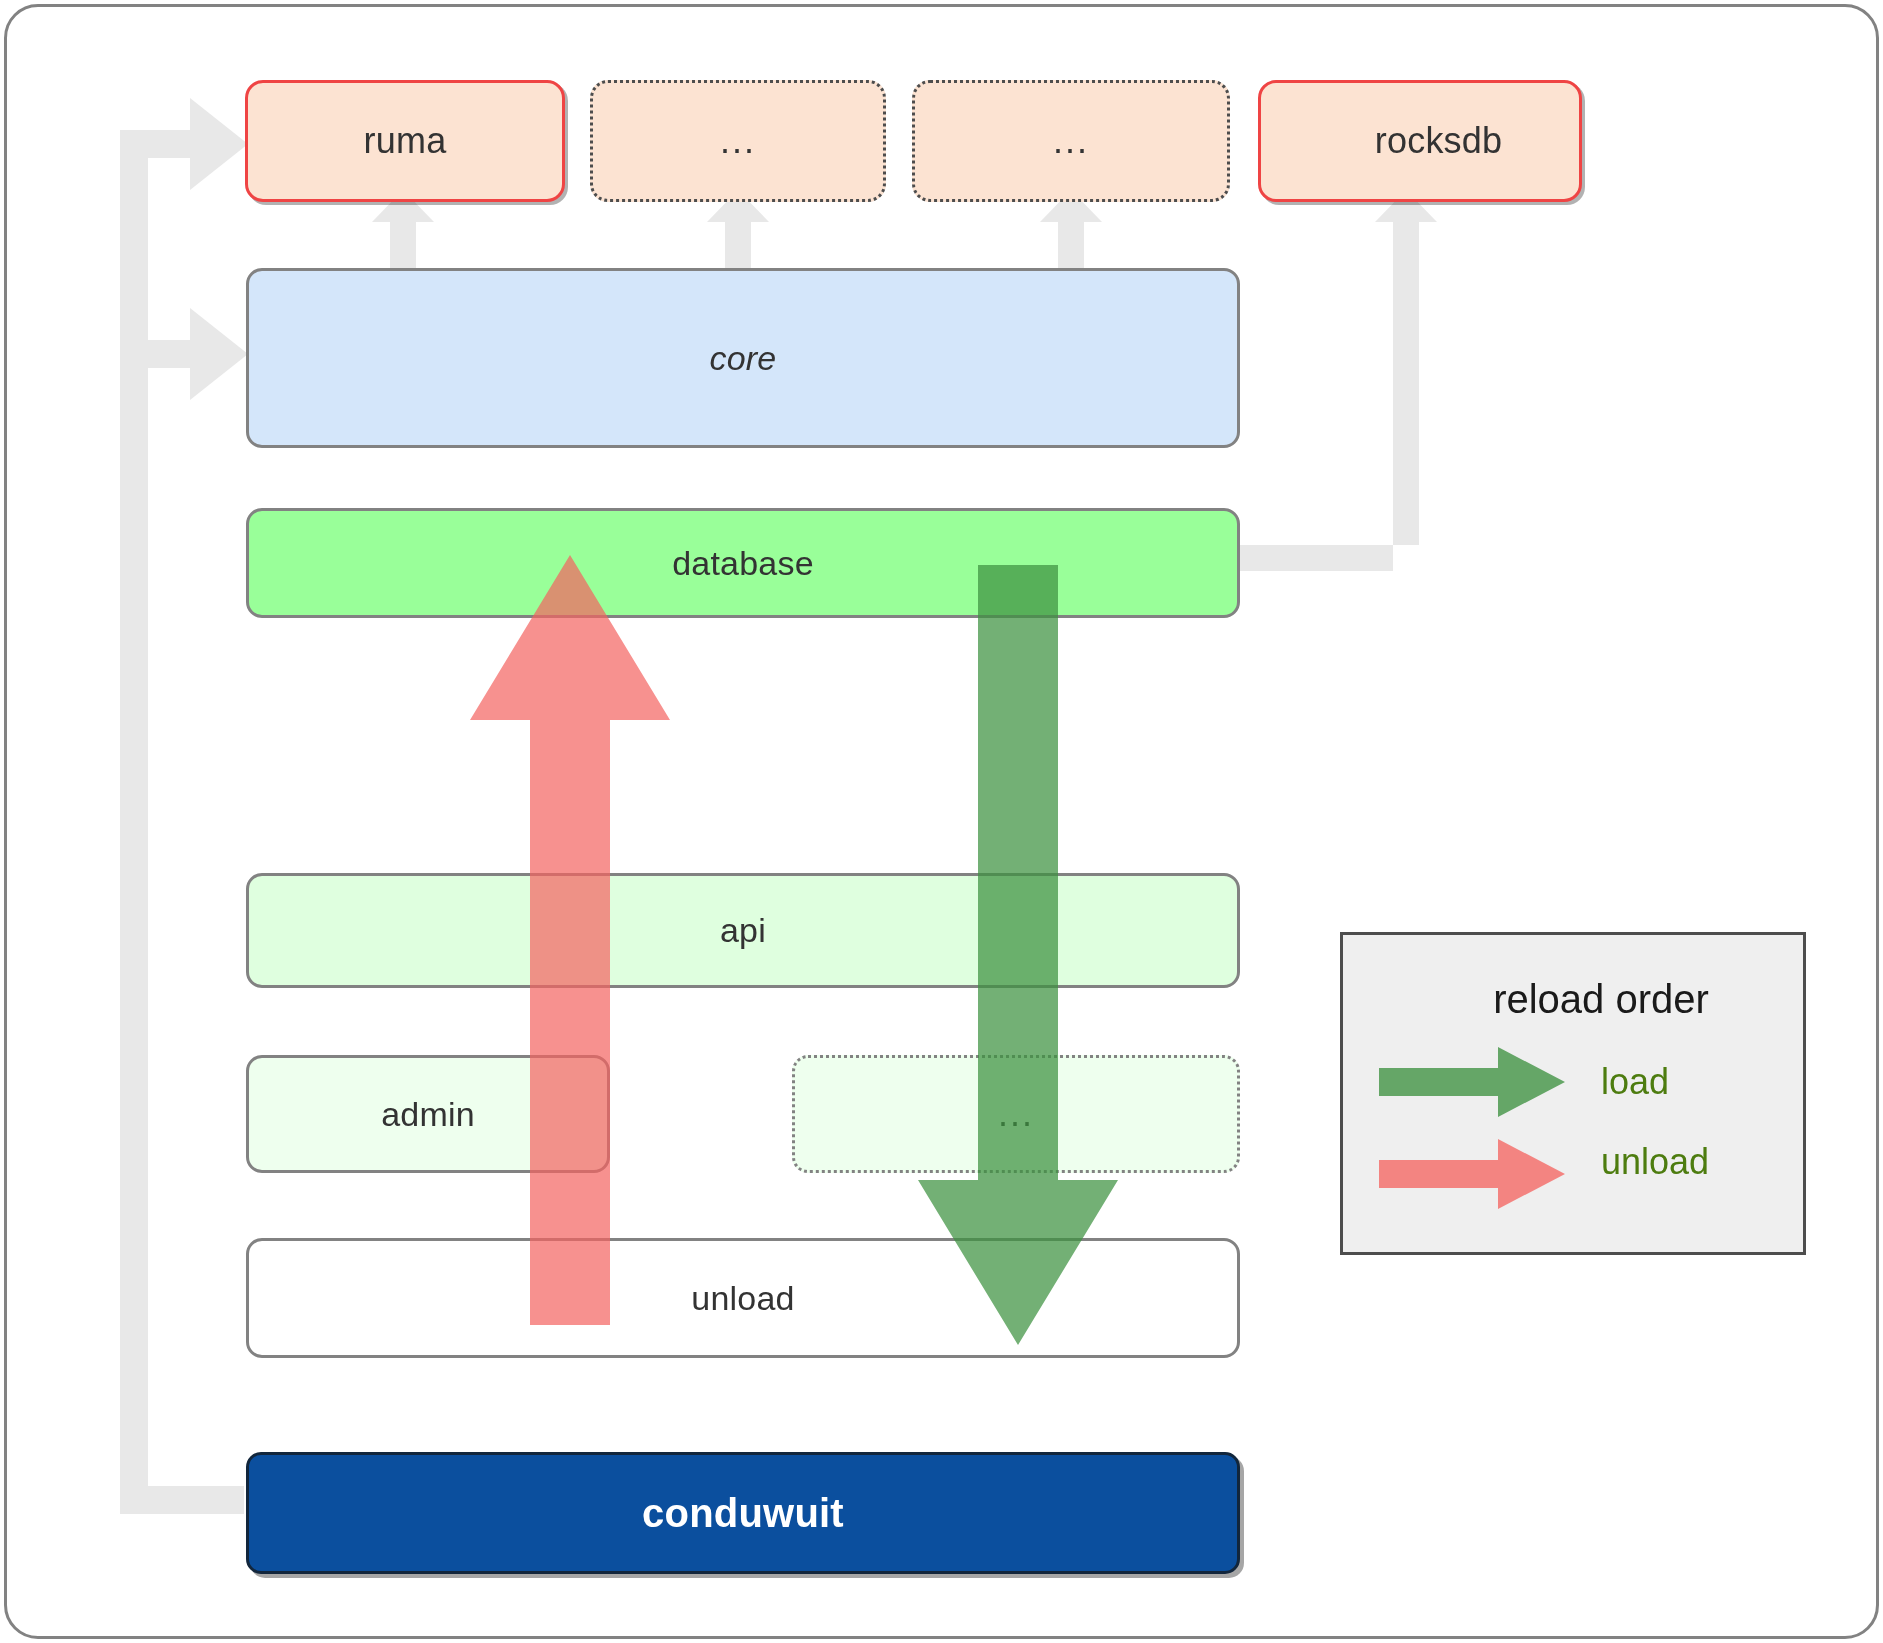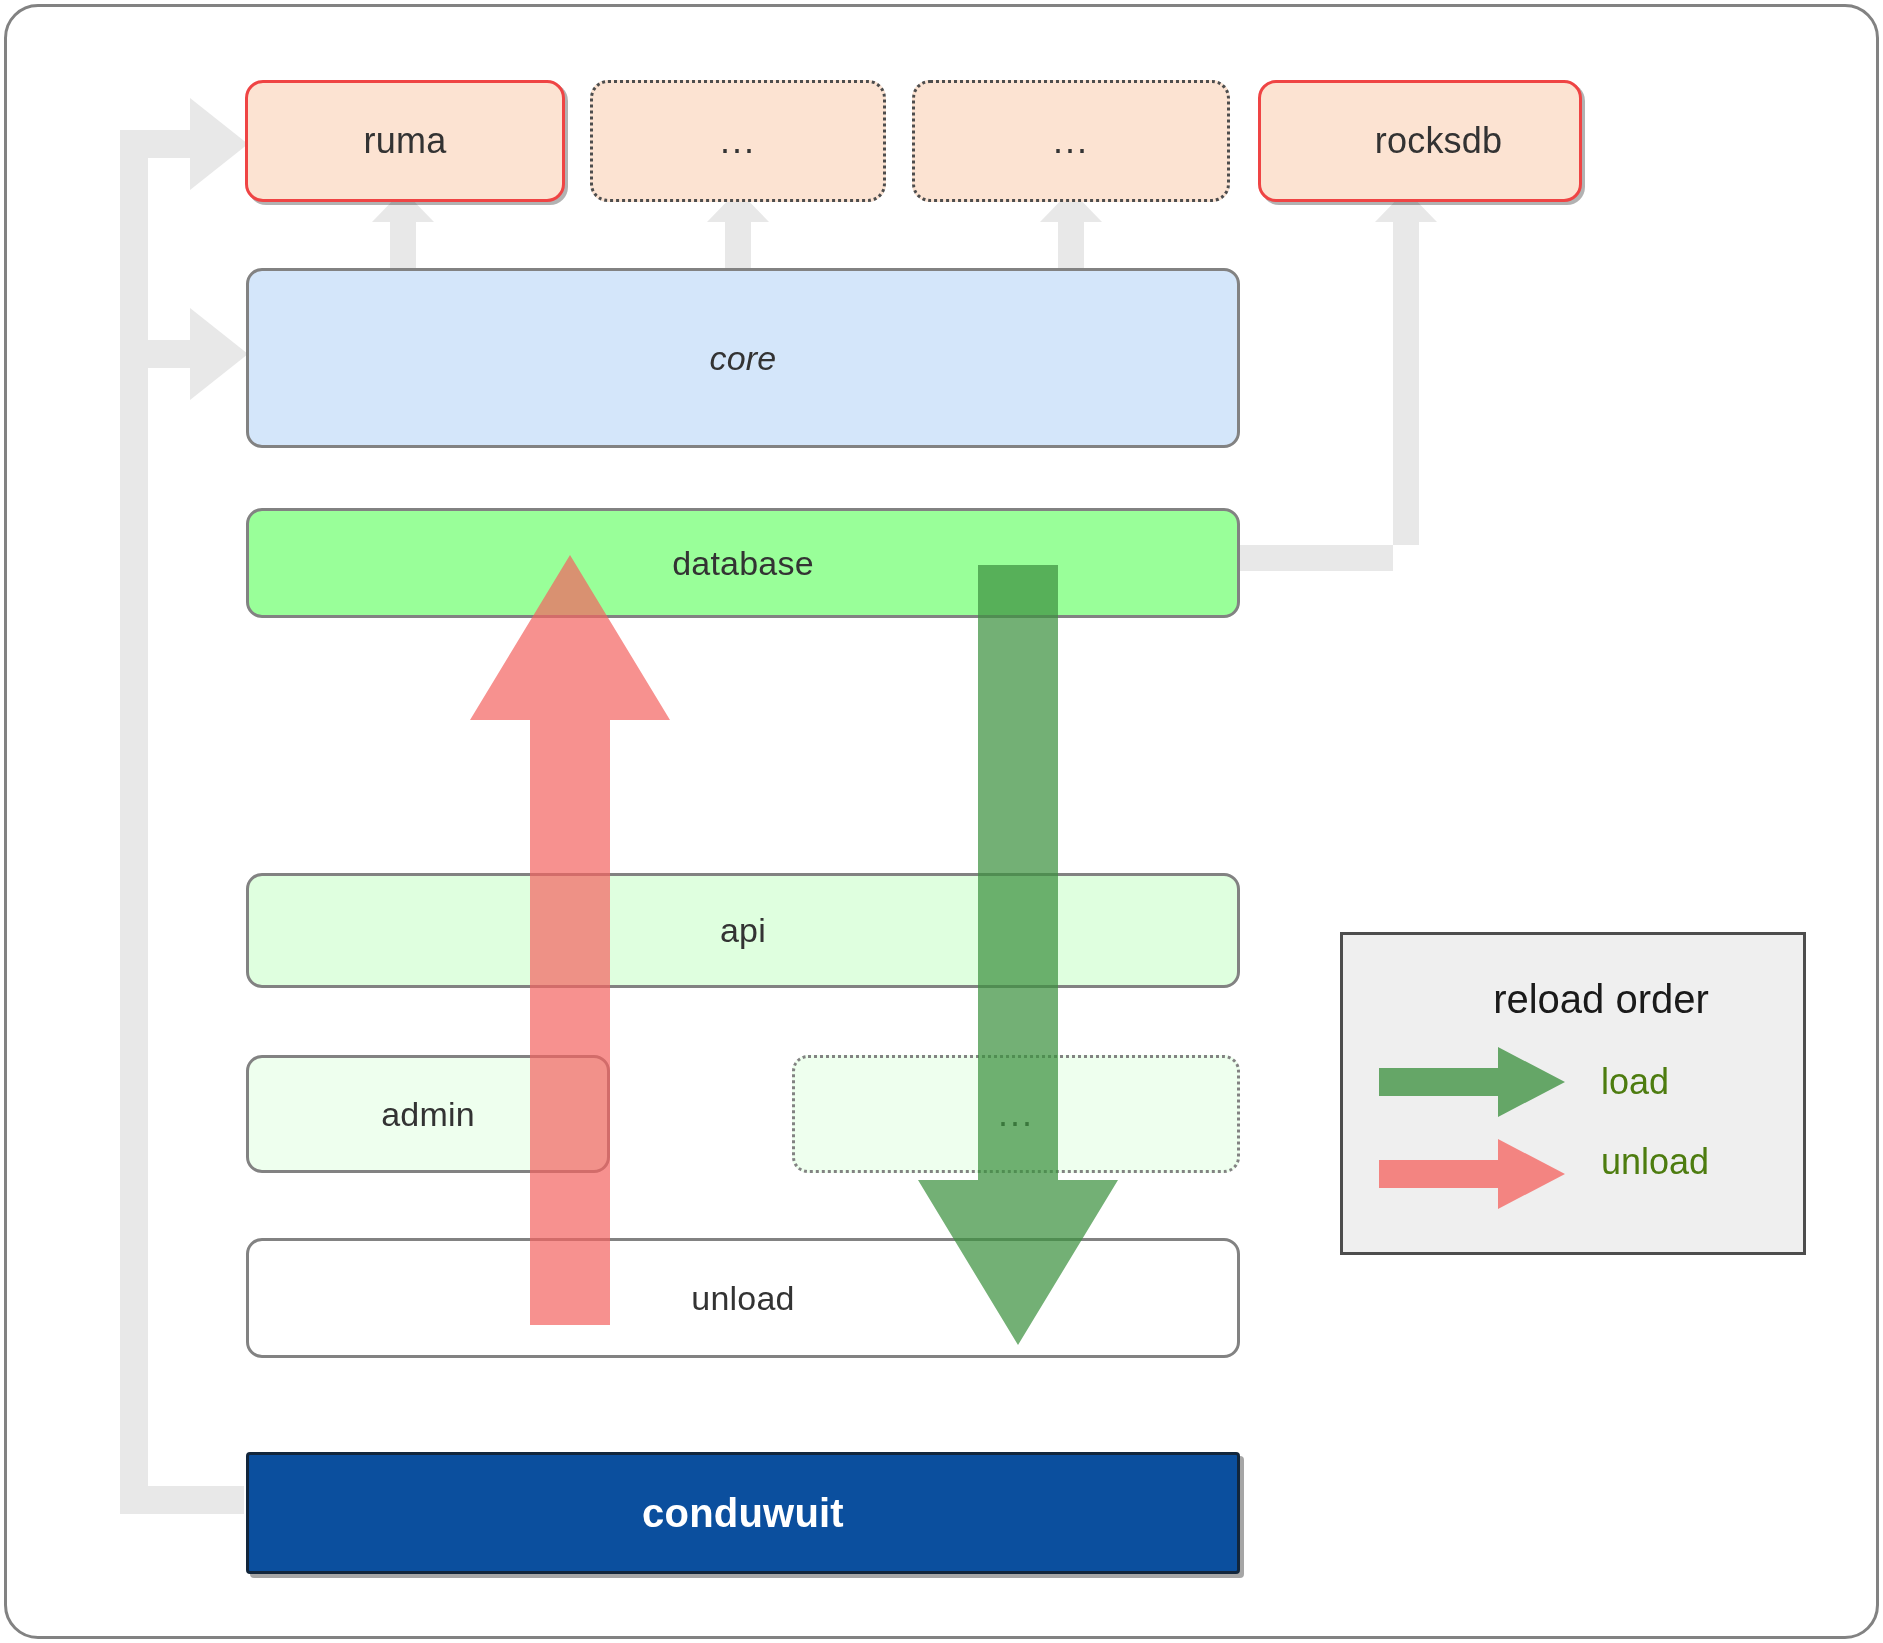--- a/index.html
+++ b/index.html
@@ -52,21 +52,21 @@
   .node.layer {
     border: 3px solid #828282;
     border-radius: 16px;
   }
   .node.layer.dotted {
     border: 3px dotted #828282;
   }
   .node.root {
     background: #0B4F9E;
     border: 3px solid #12263C;
-    border-radius: 4px;
+    border-radius: 15px;
     color: #ffffff;
     font-size: 40px;
     font-weight: bold;
     box-shadow: 4px 4px 0 rgba(0,0,0,0.35);
   }
   .ellipsis-dots {
     font-size: 36px;
     letter-spacing: 2px;
     line-height: 0.6;
   }

